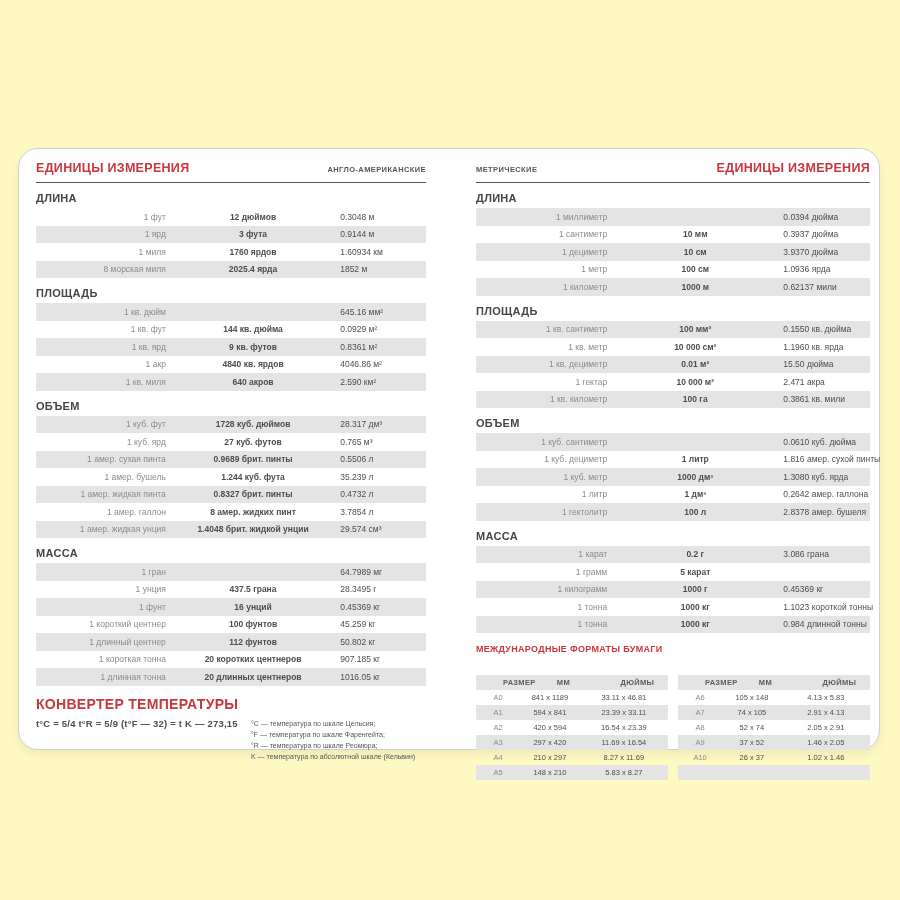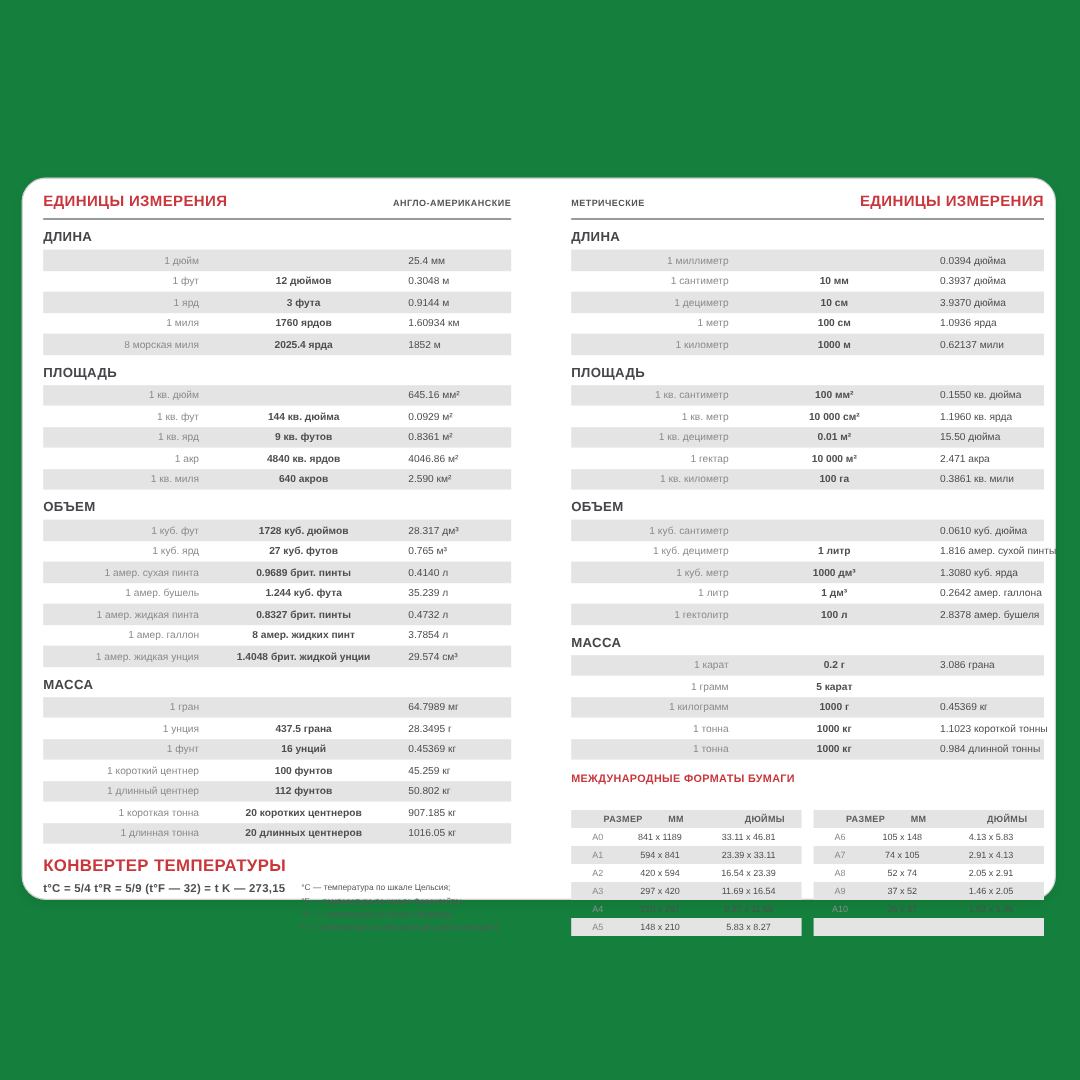--- a/index.html
+++ b/index.html
@@ -1,18 +1,18 @@
 <!DOCTYPE html>
 <html><head>
 <meta charset="utf-8">
 <style>
   * { margin:0; padding:0; box-sizing:border-box; }
   html,body { width:900px; height:900px; background:#ffffff; overflow:hidden;
     font-family:"Liberation Sans", sans-serif; }
-  .canvas { position:relative; width:900px; height:900px; background:#15803d; }
+  .canvas { position:relative; width:900px; height:900px; background:#fef9c3; }
 
   .sheet {
     position:absolute; left:18px; top:148px; width:862px; height:602px;
     background:#fff; border:1.5px solid #cfcfcf; border-radius:20px;
     box-shadow:0 4px 10px rgba(0,0,0,0.07);
   }
   .col { position:absolute; top:10px; }
   .col-left  { left:17px;  width:390px; }
   .col-right { left:457px; width:394px; }
 
@@ -57,25 +57,20 @@
       <div class="hdr">
         <span class="title">ЕДИНИЦЫ ИЗМЕРЕНИЯ</span>
         <span class="subtitle">АНГЛО-АМЕРИКАНСКИЕ</span>
       </div>
       <div class="rule"></div>
 
       <div>
           <div class="section">
             <div class="sec-heading">ДЛИНА</div>
             <div class="utable">
-              <div class="urow stripe">
-                <div class="cell c1">1 дюйм</div>
-                <div class="cell c2"></div>
-                <div class="cell c3">25.4 мм</div>
-              </div>
               <div class="urow">
                 <div class="cell c1">1 фут</div>
                 <div class="cell c2">12 дюймов</div>
                 <div class="cell c3">0.3048 м</div>
               </div>
               <div class="urow stripe">
                 <div class="cell c1">1 ярд</div>
                 <div class="cell c2">3 фута</div>
                 <div class="cell c3">0.9144 м</div>
               </div>
@@ -130,21 +125,21 @@
                 <div class="cell c3">28.317 дм³</div>
               </div>
               <div class="urow">
                 <div class="cell c1">1 куб. ярд</div>
                 <div class="cell c2">27 куб. футов</div>
                 <div class="cell c3">0.765 м³</div>
               </div>
               <div class="urow stripe">
                 <div class="cell c1">1 амер. сухая пинта</div>
                 <div class="cell c2">0.9689 брит. пинты</div>
-                <div class="cell c3">0.4140 л</div>
+                <div class="cell c3">0.5506 л</div>
               </div>
               <div class="urow">
                 <div class="cell c1">1 амер. бушель</div>
                 <div class="cell c2">1.244 куб. фута</div>
                 <div class="cell c3">35.239 л</div>
               </div>
               <div class="urow stripe">
                 <div class="cell c1">1 амер. жидкая пинта</div>
                 <div class="cell c2">0.8327 брит. пинты</div>
                 <div class="cell c3">0.4732 л</div>

